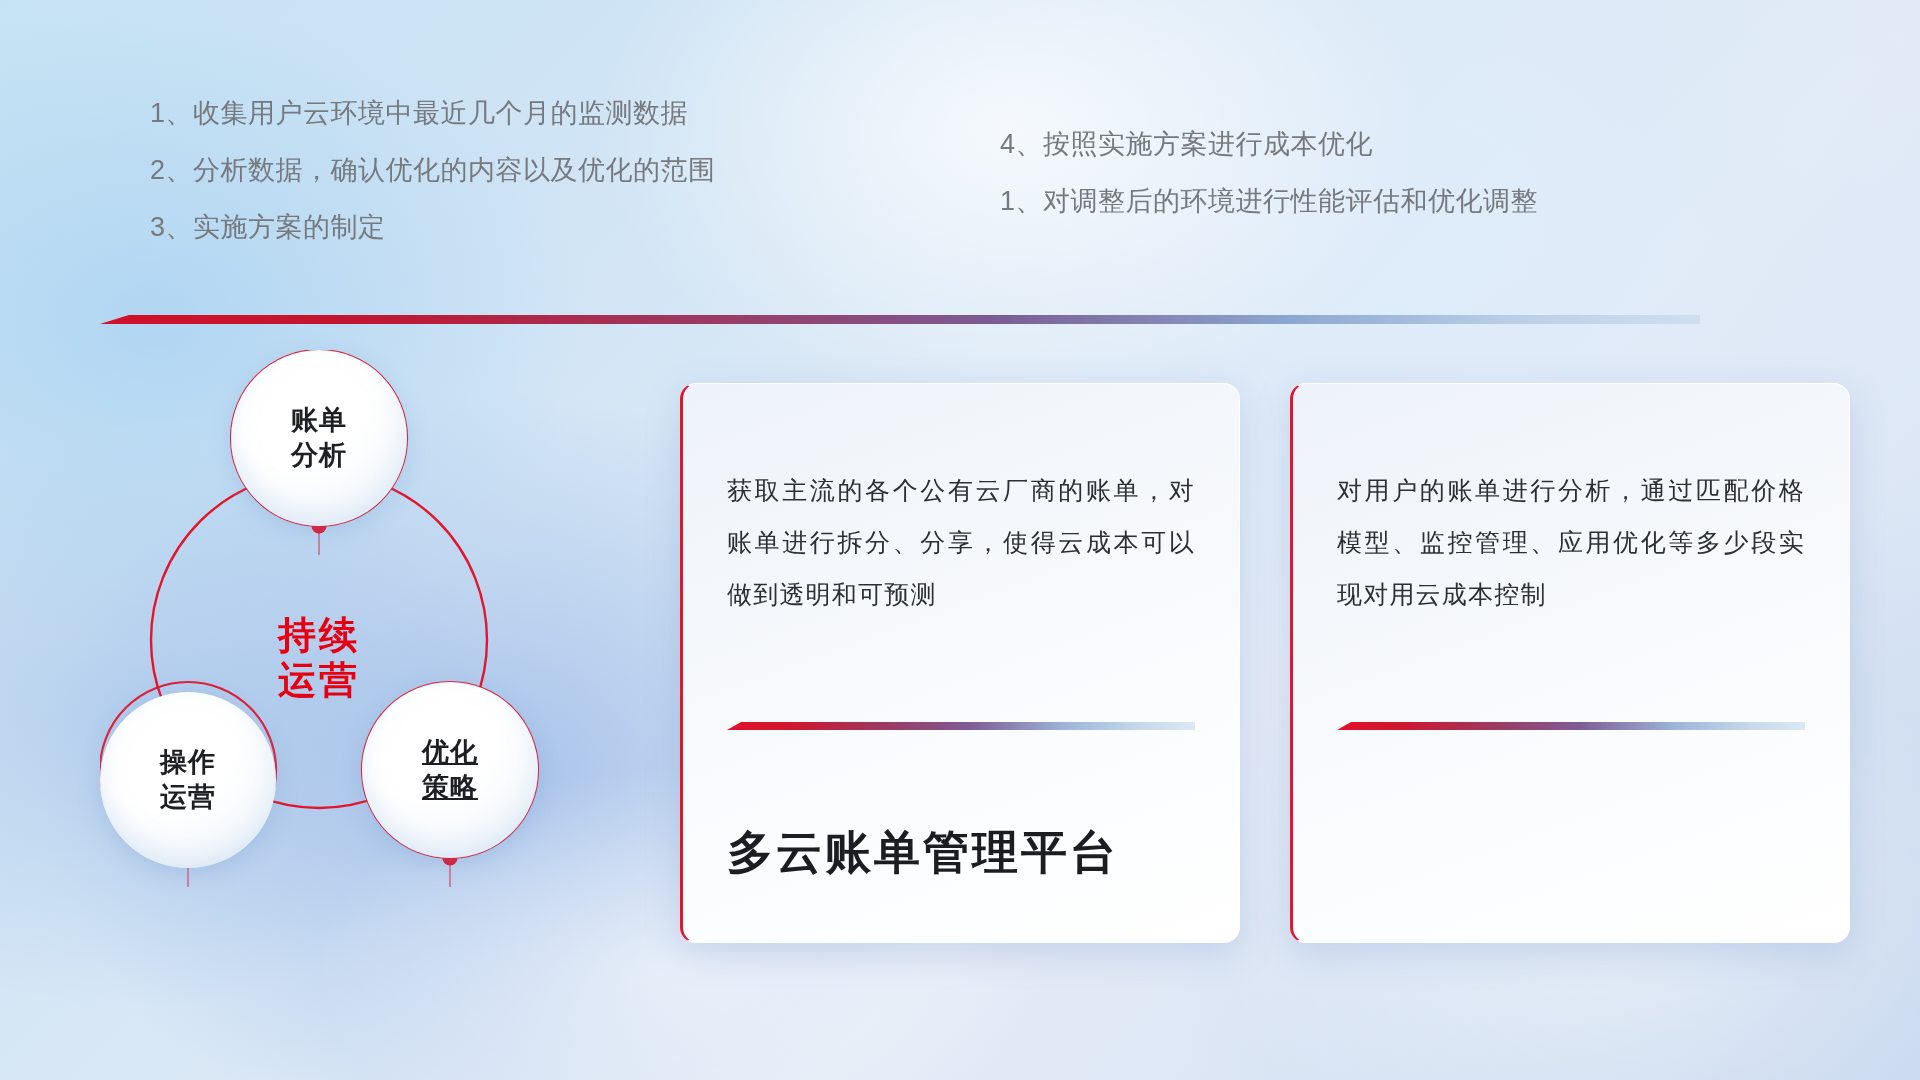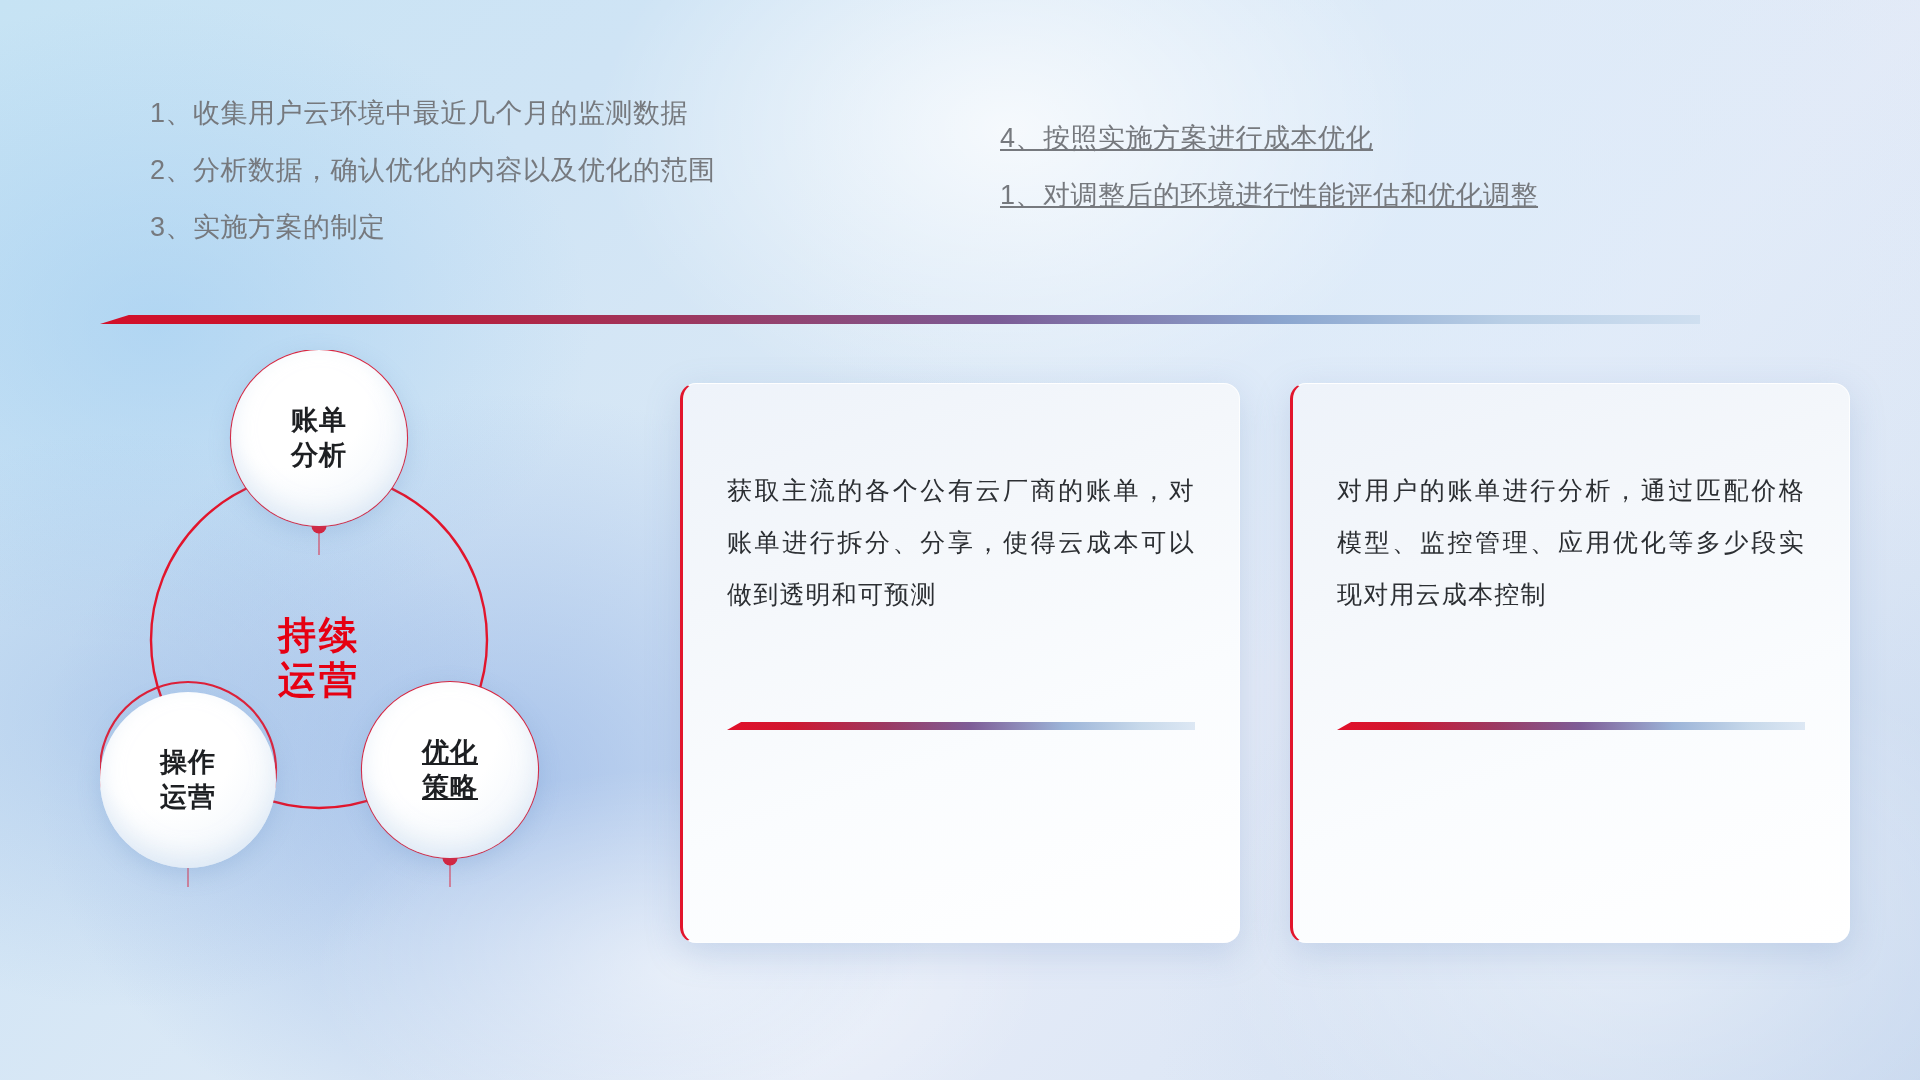--- a/index.html
+++ b/index.html
@@ -42,21 +42,21 @@
 
   
   .bullets {
     position: absolute;
     font-size: 27px;
     color: #76797e;
     letter-spacing: 0.5px;
     line-height: 1;
   }
   .bullets.left  { left: 150px; top: 100px; }
-  .bullets.right { left: 1000px; top: 125px; text-decoration: underline; }
+  .bullets.right { left: 1000px; top: 131px; }
   .bullet-line { white-space: nowrap; margin-bottom: 30px; }
   .bullet-line:last-child { margin-bottom: 0; }
 
   
   .divider {
     position: absolute;
     left: 100px;
     top: 315px;
     width: 1600px;
     height: 9px;
@@ -230,20 +230,21 @@
       <div>持续</div>
       <div>运营</div>
     </div>
   </div>
 
   <div class="card c1">
     <div class="card-body">获取主流的各个公有云厂商的账单，对账单进行拆分、分享，使得云成本可以做到透明和可预测</div>
     <div class="card-rule">
       <div class="bar"></div>
     </div>
+    <div class="card-title">多云账单管理平台</div>
   </div>
 
   <div class="card c2">
     <div class="card-body">对用户的账单进行分析，通过匹配价格模型、监控管理、应用优化等多少段实现对用云成本控制</div>
     <div class="card-rule">
       <div class="bar"></div>
     </div>
   </div>
 
 </div>

